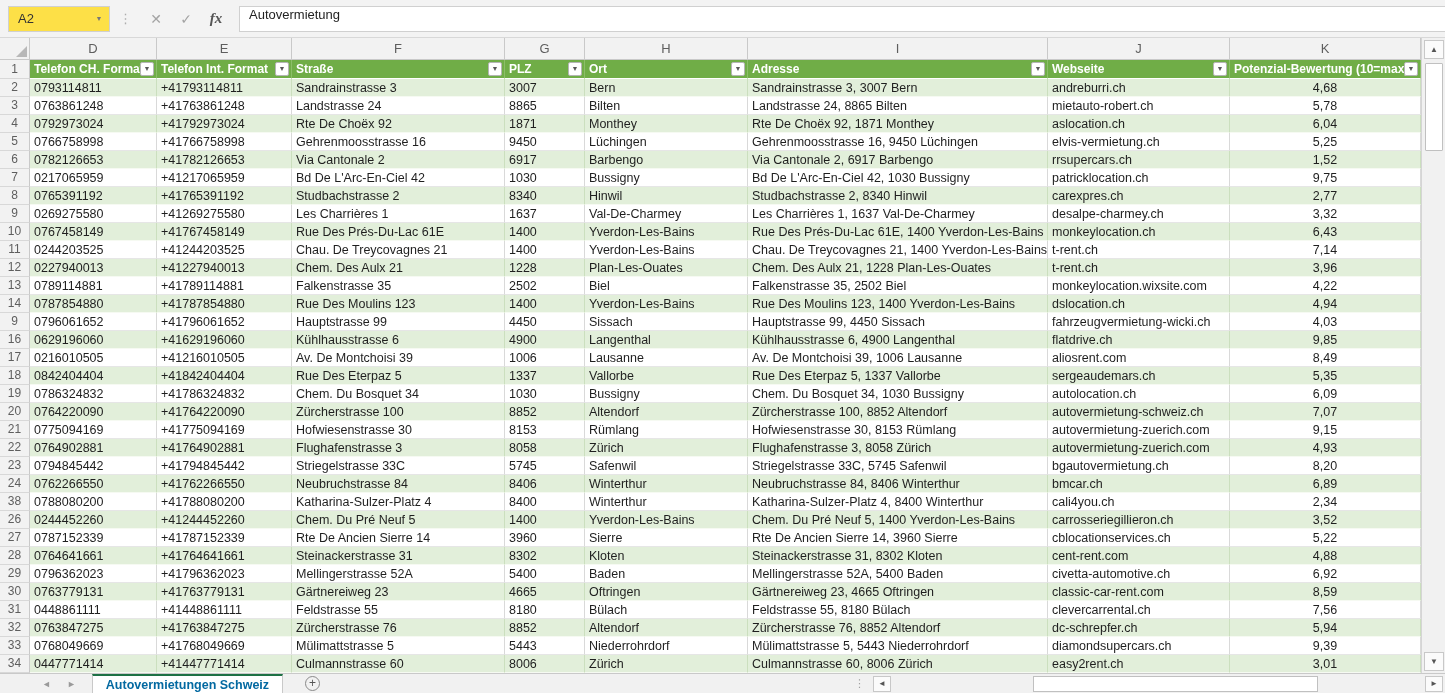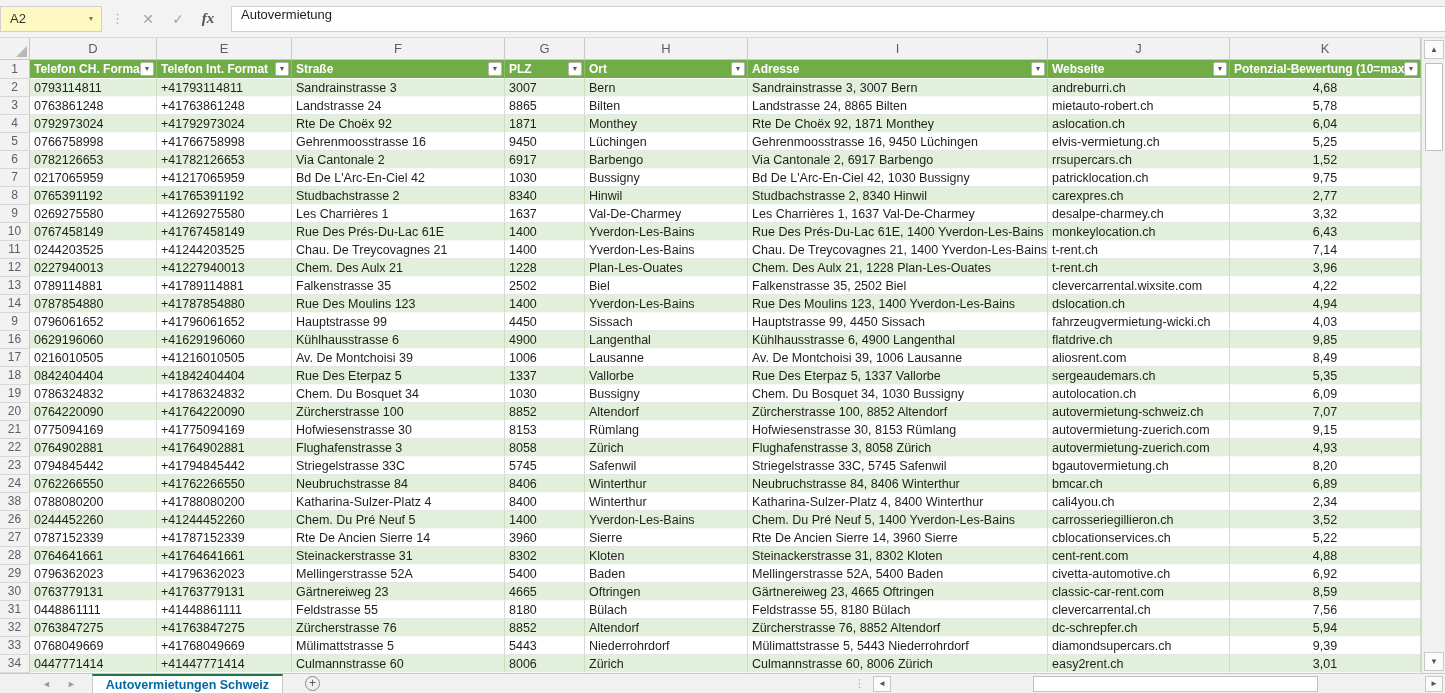--- a/index.html
+++ b/index.html
@@ -2,21 +2,21 @@
 <html><head>
 <meta charset="utf-8">
 <style>
   * { margin:0; padding:0; box-sizing:border-box; }
   body { font-family:"Liberation Sans", sans-serif; background:#e8e8e8; }
   #app { position:relative; width:1445px; height:693px; background:#fff; overflow:hidden; }
 
   
   .fbar { position:absolute; top:0; left:0; width:100%; height:38px; background:#F3F3F3;
           border-bottom:1px solid #D8D8D8; display:flex; align-items:center; }
-  .namebox { width:102px; height:26px; background:#fef9c3; border:1px solid #D0D0D0;
+  .namebox { margin-left:8px; width:102px; height:26px; background:#fde047; border:1px solid #D0D0D0;
              display:flex; align-items:center; }
   .namebox .val { flex:1; padding-left:9px; font-size:13px; color:#333; }
   .namebox .dd { width:20px; height:100%; display:flex; align-items:center; justify-content:center;
                  color:#777; font-size:7px; }
   .fsep { color:#ADADAD; margin:0 9px; font-size:13px; letter-spacing:0; }
   .fbtn { width:30px; text-align:center; color:#A3A3A3; font-size:14px; cursor:default; }
   .fx { font-family:"Liberation Serif", serif; font-style:italic; font-weight:bold; color:#555; font-size:15px; }
   .finput { flex:1; height:26px; background:#fff; border:1px solid #D0D0D0; border-right:none;
             margin-left:8px; display:flex; align-items:flex-start; padding-left:9px; font-size:13px; color:#222; }
 
@@ -268,21 +268,21 @@
         <div class="cell c7 center">3,96</div>
       </div>
       <div class="trow">
         <div class="gut">13</div>
         <div class="cell c0">0789114881</div>
         <div class="cell c1">+41789114881</div>
         <div class="cell c2">Falkenstrasse 35</div>
         <div class="cell c3">2502</div>
         <div class="cell c4">Biel</div>
         <div class="cell c5">Falkenstrasse 35, 2502 Biel</div>
-        <div class="cell c6">clevercarrental.wixsite.com</div>
+        <div class="cell c6">monkeylocation.wixsite.com</div>
         <div class="cell c7 center">4,22</div>
       </div>
       <div class="trow band">
         <div class="gut">14</div>
         <div class="cell c0">0787854880</div>
         <div class="cell c1">+41787854880</div>
         <div class="cell c2">Rue Des Moulins 123</div>
         <div class="cell c3">1400</div>
         <div class="cell c4">Yverdon-Les-Bains</div>
         <div class="cell c5">Rue Des Moulins 123, 1400 Yverdon-Les-Bains</div>

